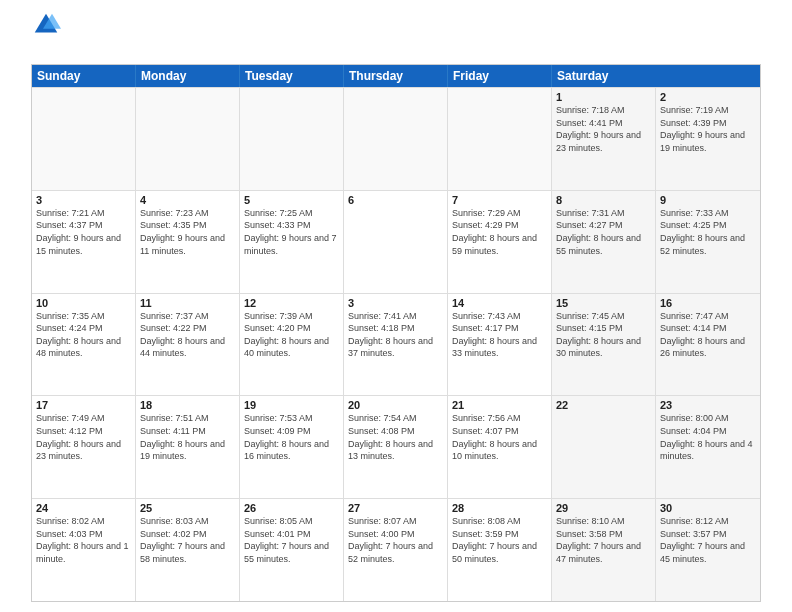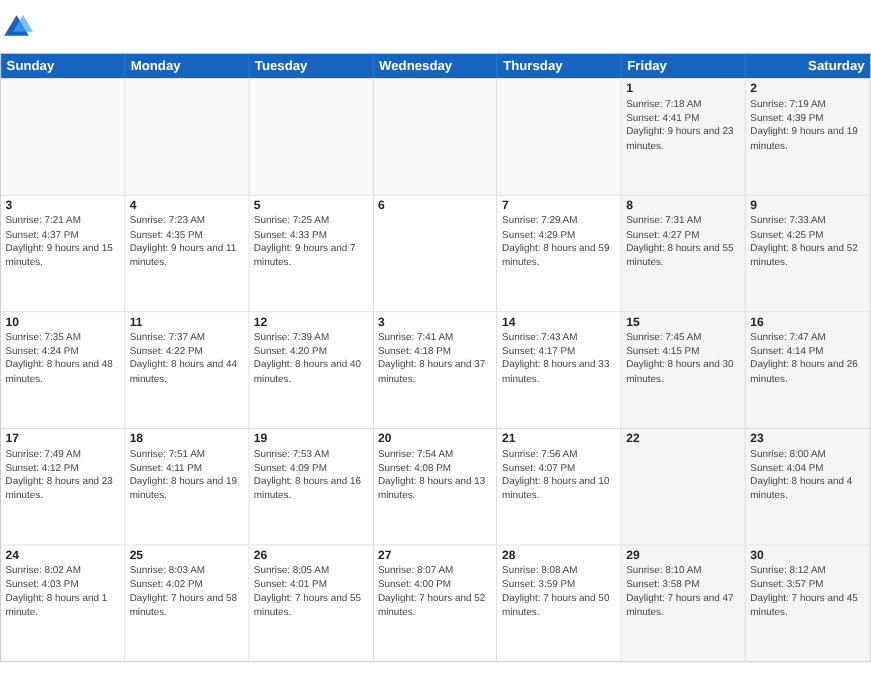--- a/index.html
+++ b/index.html
@@ -6,23 +6,24 @@
     body {
       font-family: Arial, sans-serif;
       background: #fff;
       width: 792px;
       height: 612px;
       overflow: hidden;
     }
     .page {
       width: 792px;
       height: 612px;
-      padding: 10px 0;
-      display: flex;
-      flex-direction: column;
+      padding: 10px 31px;
+      display: flex;
+      flex-direction: column;
+      gap: 16px;
     }
     .header {
       display: flex;
       justify-content: space-between;
       align-items: flex-start;
       margin-bottom: 8px;
     }
     .logo {
       display: flex;
       align-items: center;
@@ -71,21 +72,21 @@
       background: #1565c0;
     }
     .cal-header-cell {
       color: #fff;
       font-size: 12px;
       font-weight: bold;
       padding: 4px 5px;
       text-align: left;
       border-right: 1px solid #2979c7;
     }
-    .cal-header-cell:last-child { border-right: none; text-align: right; }
+    .cal-header-cell:last-child { border-right: none; }
     .cal-body {
       flex: 1;
       display: flex;
       flex-direction: column;
     }
     .cal-row {
       display: grid;
       grid-template-columns: repeat(7, 1fr);
       flex: 1;
       border-top: 1px solid #ddd;
@@ -132,21 +133,20 @@
       <div class="month-title"></div>
       <div class="location"></div>
     </div>
   </div>
 
   <div class="calendar">
     <div class="cal-header">
     <div class="cal-header-cell">Sunday</div>
         <div class="cal-header-cell">Monday</div>
         <div class="cal-header-cell">Tuesday</div>
-        <div class="cal-header-cell">Wednesday</div>
         <div class="cal-header-cell">Thursday</div>
         <div class="cal-header-cell">Friday</div>
         <div class="cal-header-cell">Saturday</div>
       </div>
     <div class="cal-body">
     <div class="cal-row">
           <div class="cal-cell empty"></div>
           <div class="cal-cell empty"></div>
           <div class="cal-cell empty"></div>
           <div class="cal-cell empty"></div>

